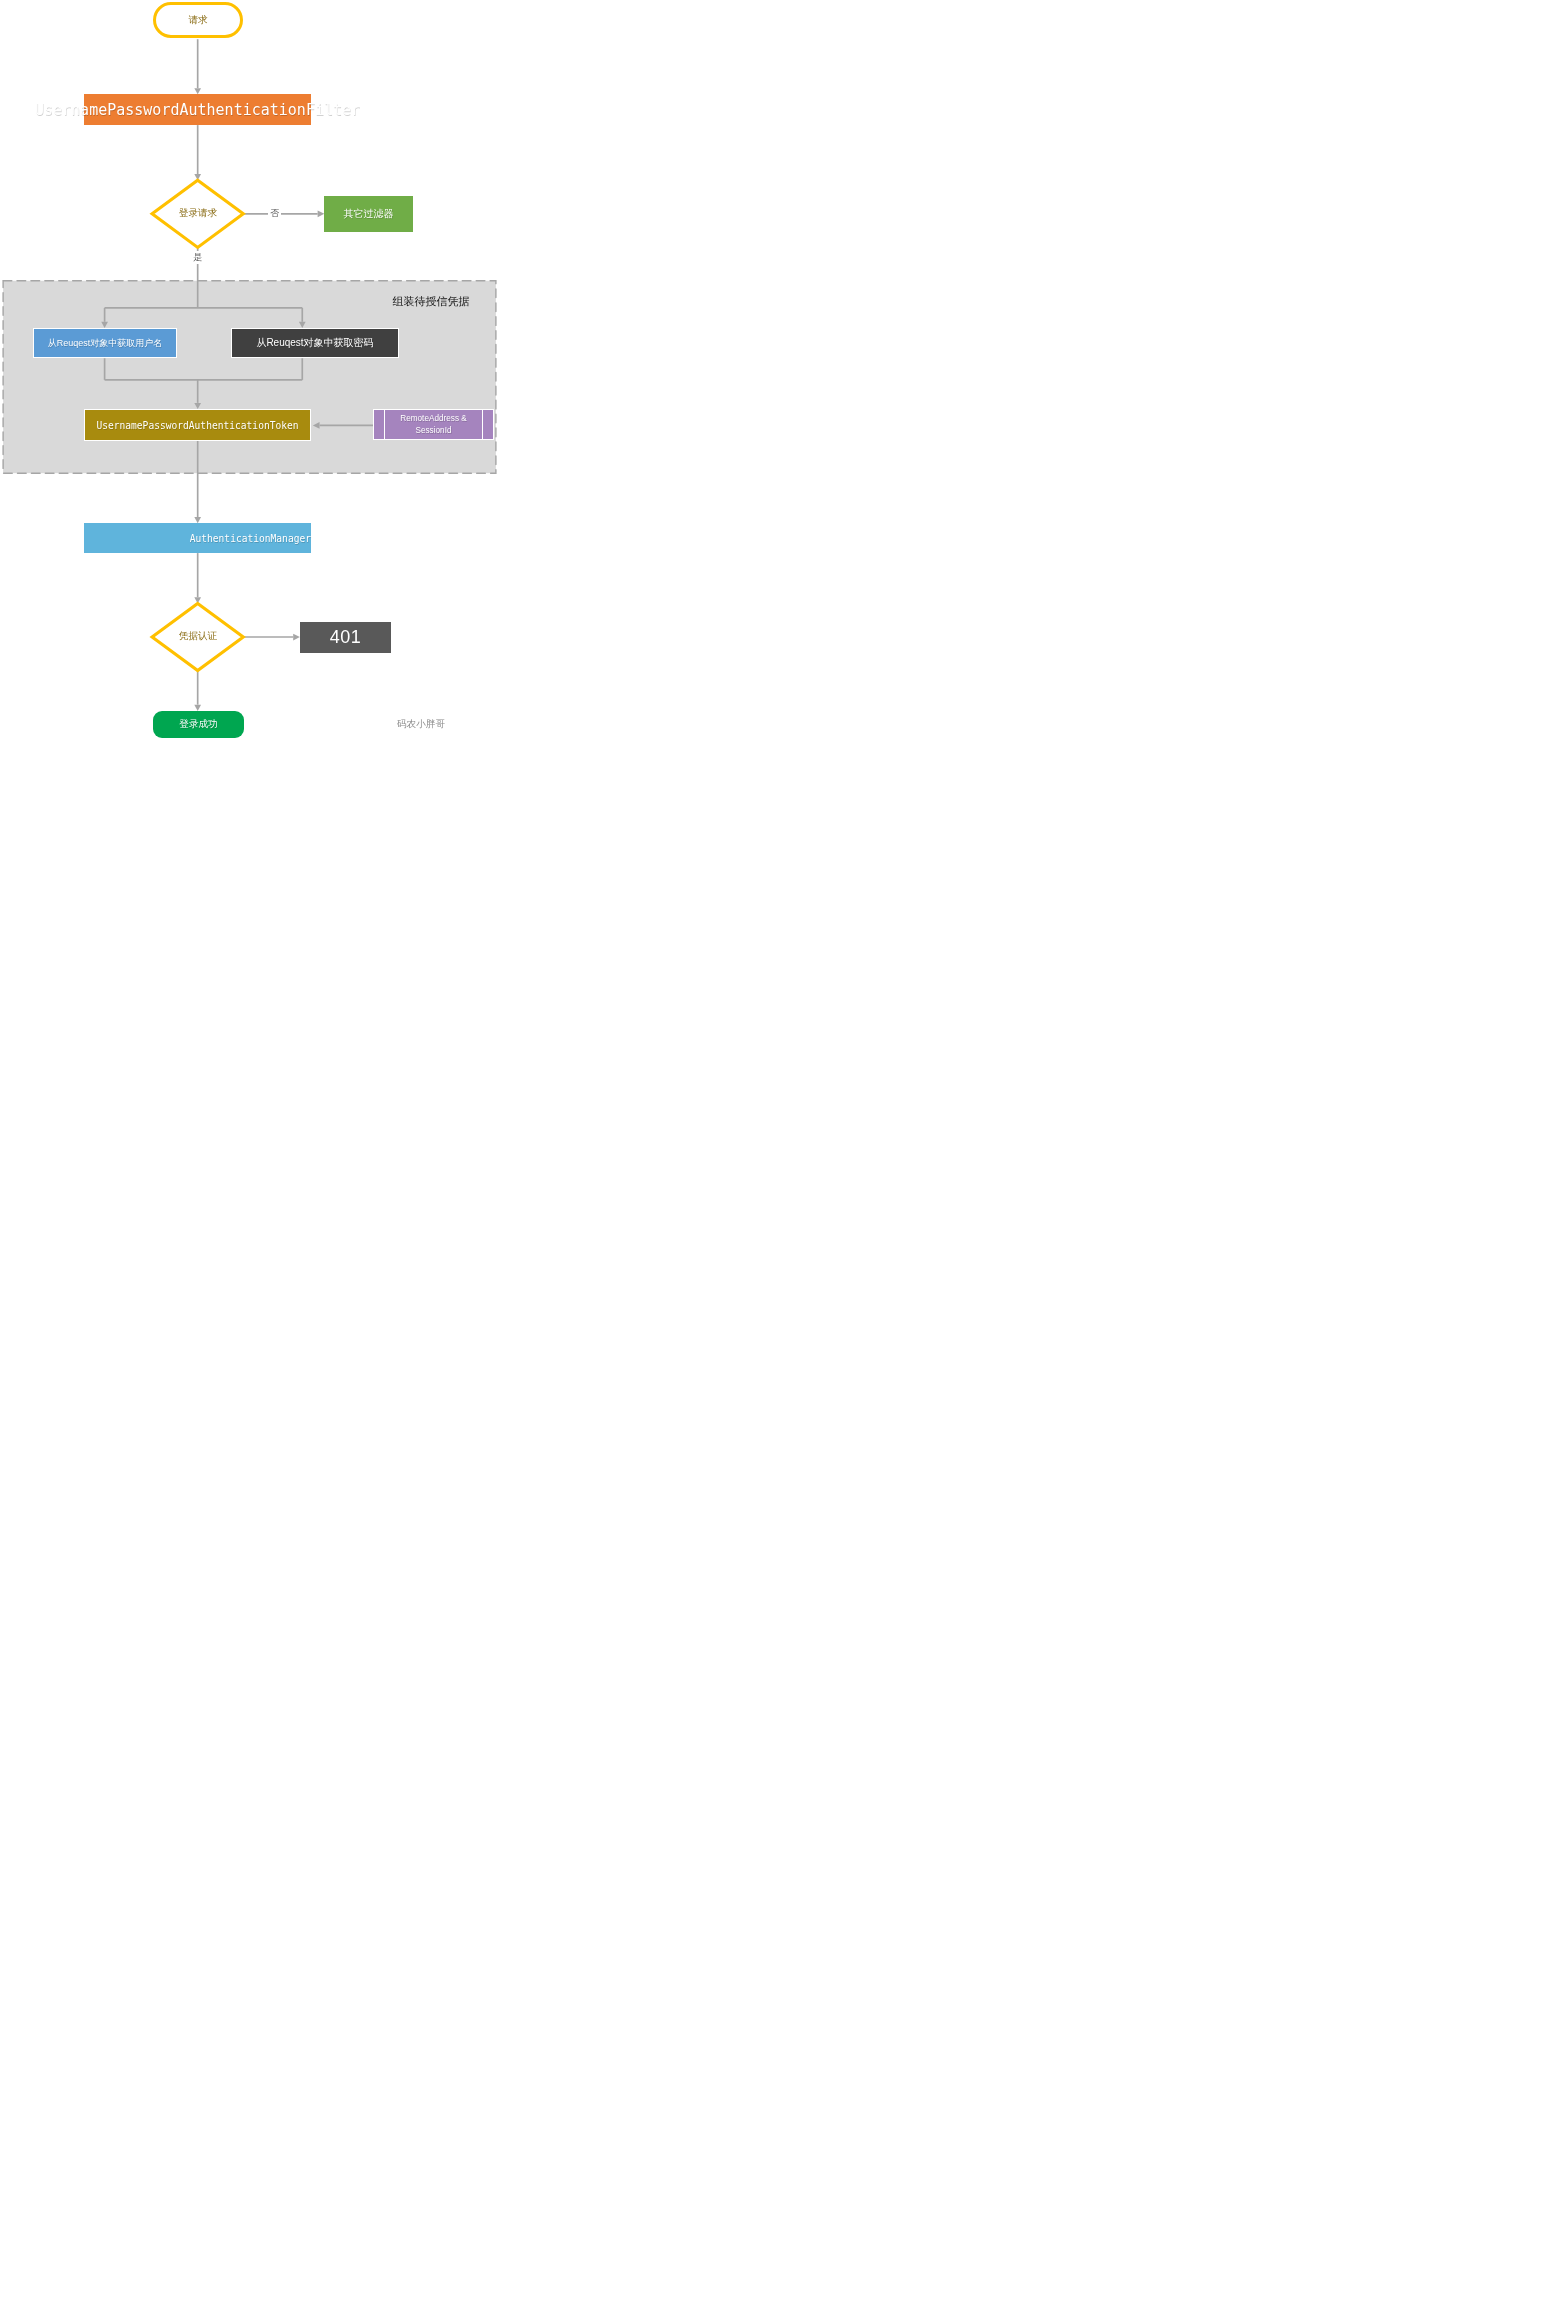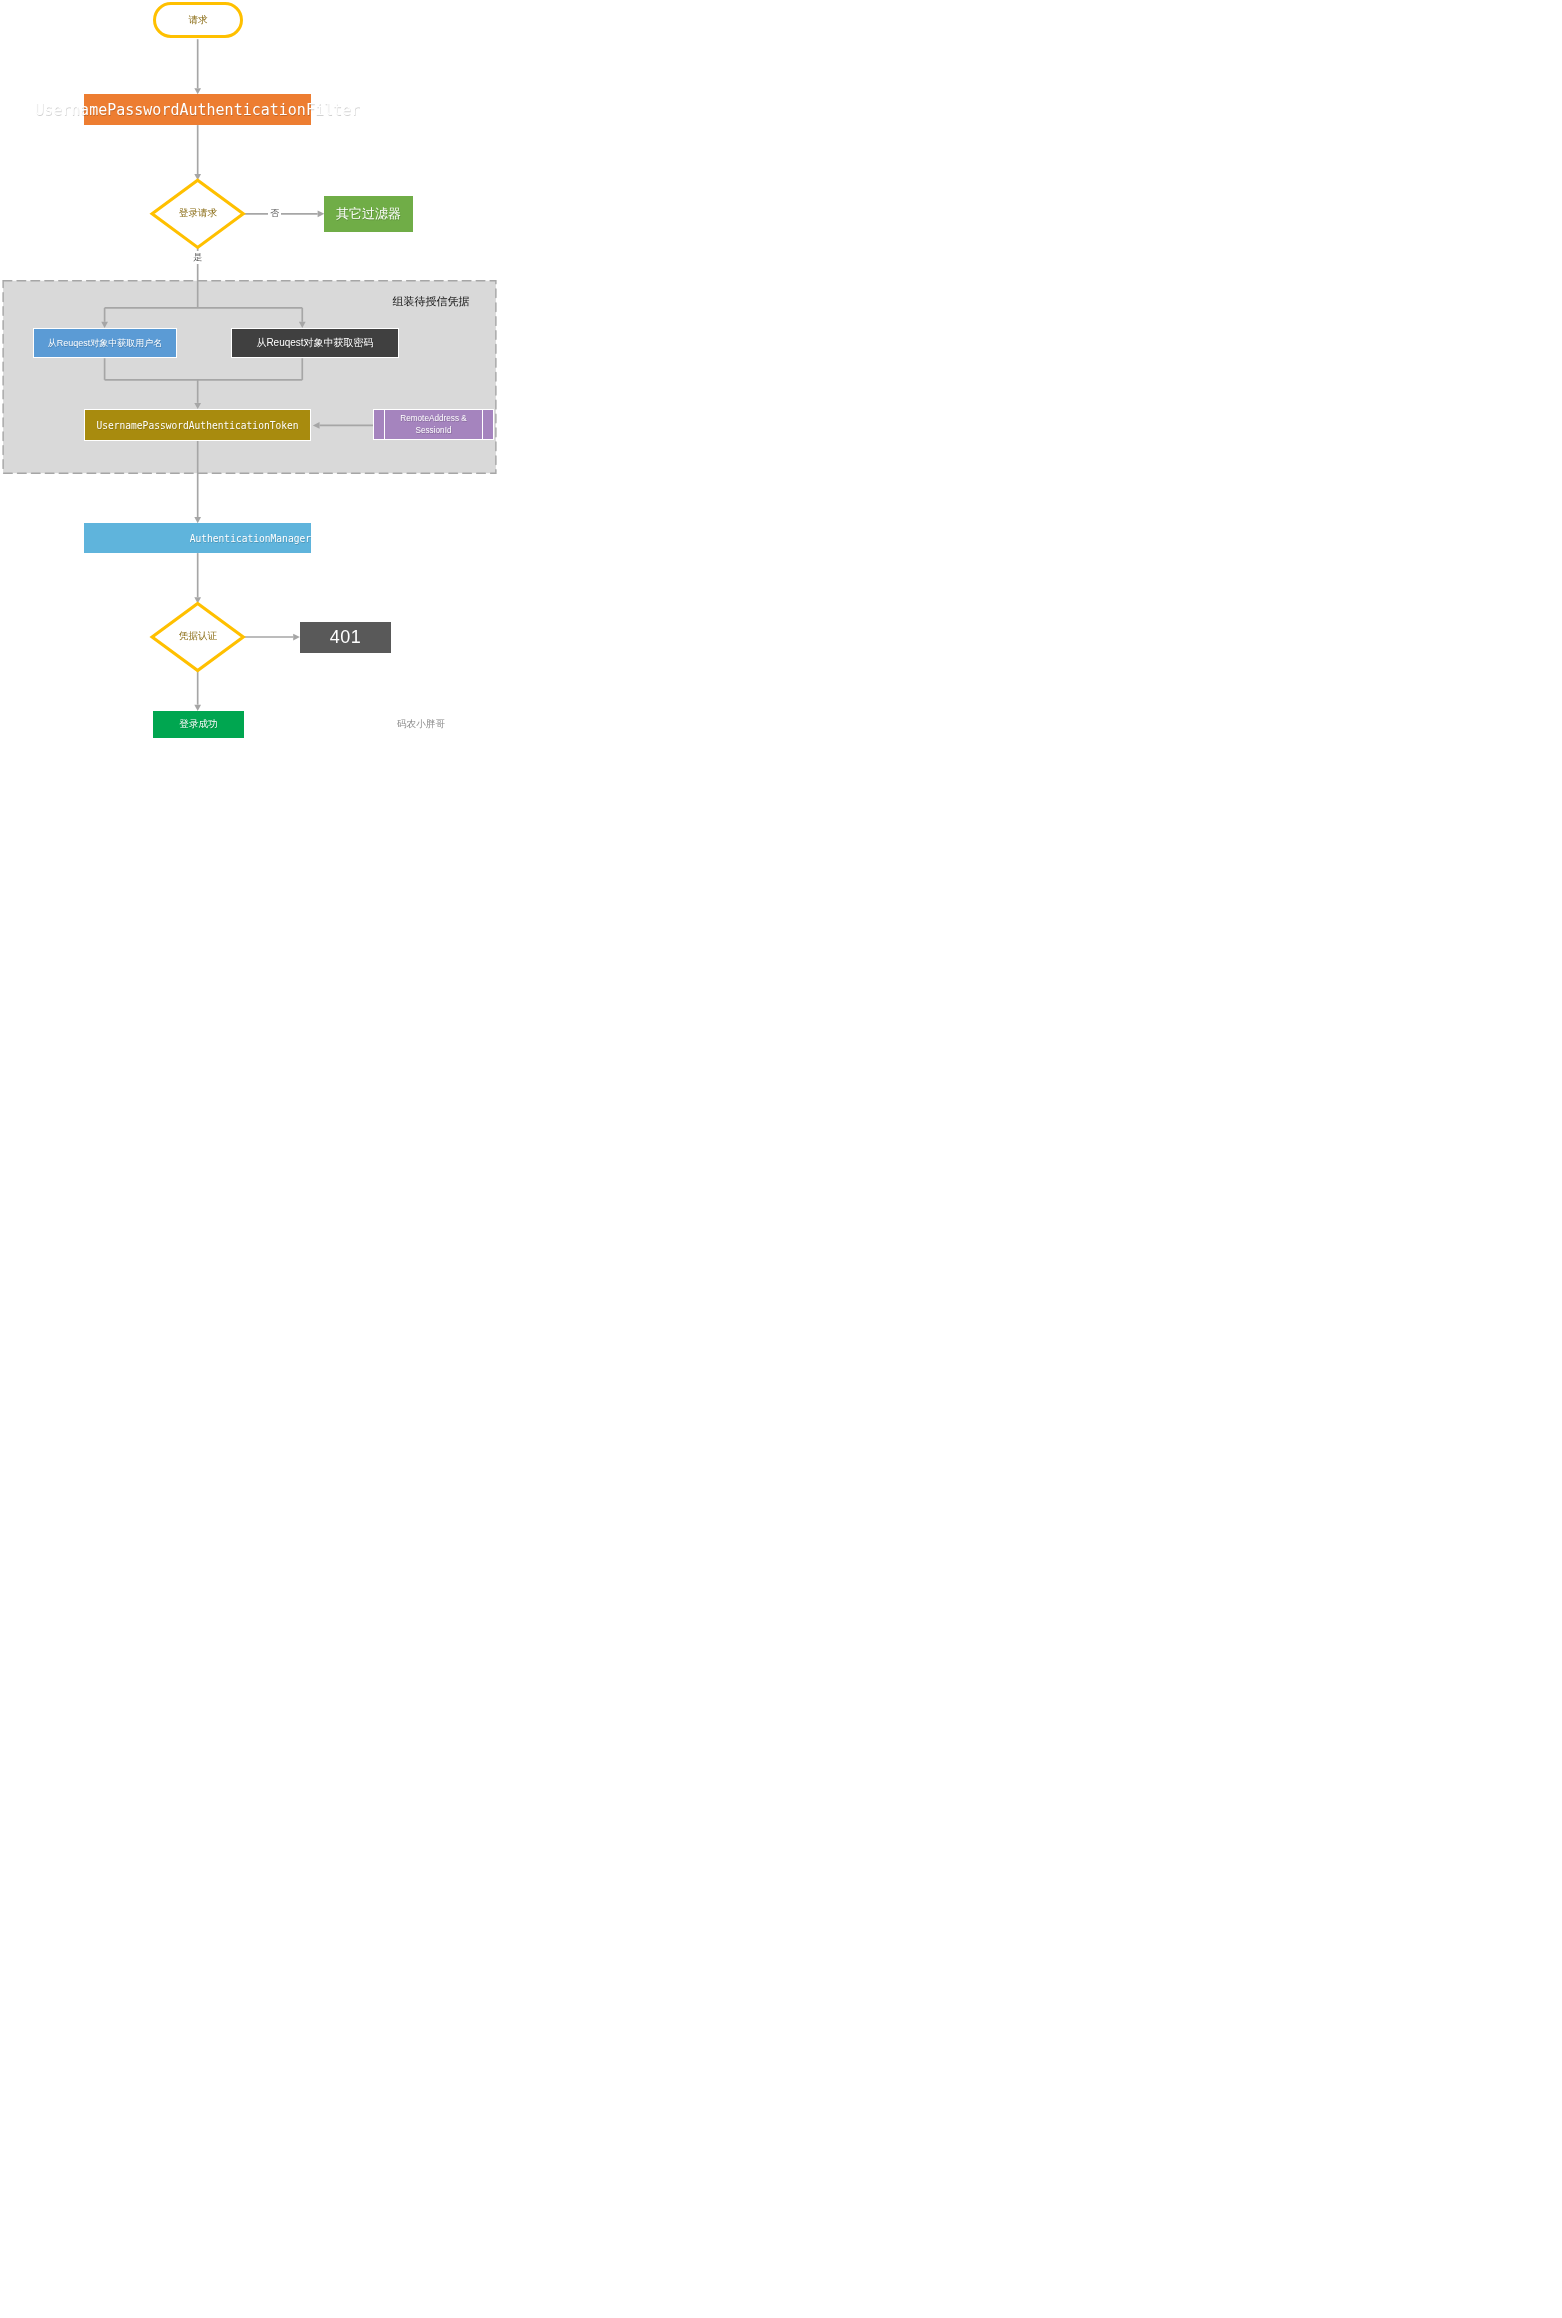--- a/index.html
+++ b/index.html
@@ -24,32 +24,32 @@
     color:#ffffff;
     text-shadow:0.5px 0.5px 0.5px rgba(0,0,0,0.18);
   }
   .mono{font-family:"DejaVu Sans Mono", monospace;}
   .n-start{
     left:153px;top:2.4px;width:90px;height:36px;
     border:3.4px solid #FFC000;border-radius:20px;
     background:#ffffff;color:#8A6C14;font-size:9.6px;text-shadow:none;
   }
   .n-filter{left:84px;top:94px;width:227px;height:31px;background:#ED7D31;font-size:15px;}
-  .n-other{left:324px;top:196px;width:89px;height:36px;background:#70AD47;font-size:13px;}
+  .n-other{left:324px;top:196px;width:89px;height:36px;background:#70AD47;font-size:10px;}
   .n-user{left:33px;top:328px;width:144px;height:30px;background:#5B9BD5;border:1.4px solid #ffffff;font-size:9px;}
   .n-pass{left:231px;top:328px;width:168px;height:30px;background:#404040;border:1.4px solid #ffffff;font-size:10px;}
   .n-token{left:84px;top:409px;width:227px;height:32px;background:#A88B0E;border:1.4px solid #ffffff;font-size:9.6px;}
   .n-remote{left:373px;top:409px;width:121px;height:31px;background:#A584BE;border:1.4px solid #ffffff;padding:0;}
   .n-remote .vbar{position:absolute;top:0;bottom:0;width:1.4px;background:#ffffff;}
   .n-remote .vbar.l{left:9.6px;}
   .n-remote .vbar.r{right:9.6px;}
   .n-remote .txt{position:absolute;left:12px;right:12px;top:0;bottom:0;display:flex;flex-direction:column;align-items:center;justify-content:center;font-size:8.2px;line-height:1.35;}
   .n-am{left:84px;top:523px;width:227px;height:30px;background:#5FB4DC;font-size:9.6px;justify-content:flex-end;}
   .n-401{left:300px;top:622px;width:91px;height:31px;background:#595959;font-size:18px;font-weight:normal;text-shadow:none;letter-spacing:0.5px;}
-  .n-success{left:153px;top:711px;width:91px;height:27px;background:#00A650;font-size:9.6px;}
+  .n-success{left:153px;top:711px;width:91px;height:27px;background:#00A650;font-size:9.6px;border-radius:9px;}
   .lbl{
     position:absolute;z-index:2;display:flex;align-items:center;justify-content:center;
     text-align:center;box-sizing:border-box;text-shadow:none;
   }
   .lbl-login{left:157px;top:207px;width:82px;height:13.4px;color:#8A6C14;font-size:9.6px;}
   .lbl-cred{left:157px;top:630px;width:82px;height:13.4px;color:#8A6C14;font-size:9.6px;}
   .lbl-no{left:268px;top:207px;width:13.4px;height:13.4px;background:#ffffff;color:#595959;font-size:9px;}
   .lbl-yes{left:191px;top:251px;width:13.4px;height:13.4px;background:#ffffff;color:#595959;font-size:9px;}
   .lbl-container{left:383px;top:294px;width:96px;height:14.4px;color:#141414;font-size:11px;}
   .lbl-watermark{left:373px;top:718px;width:96px;height:13.4px;color:#8C8C8C;font-size:9.6px;}

